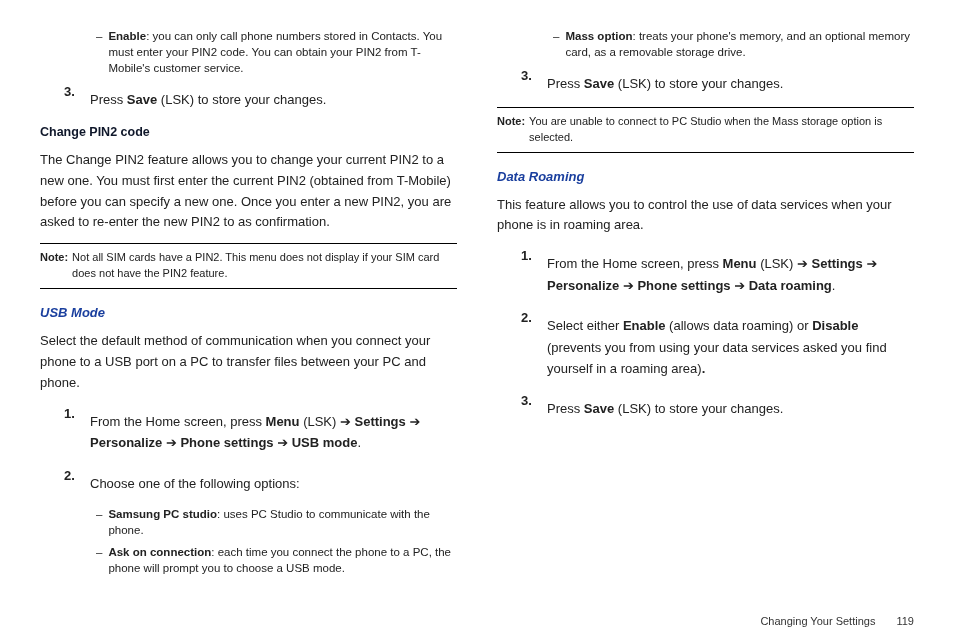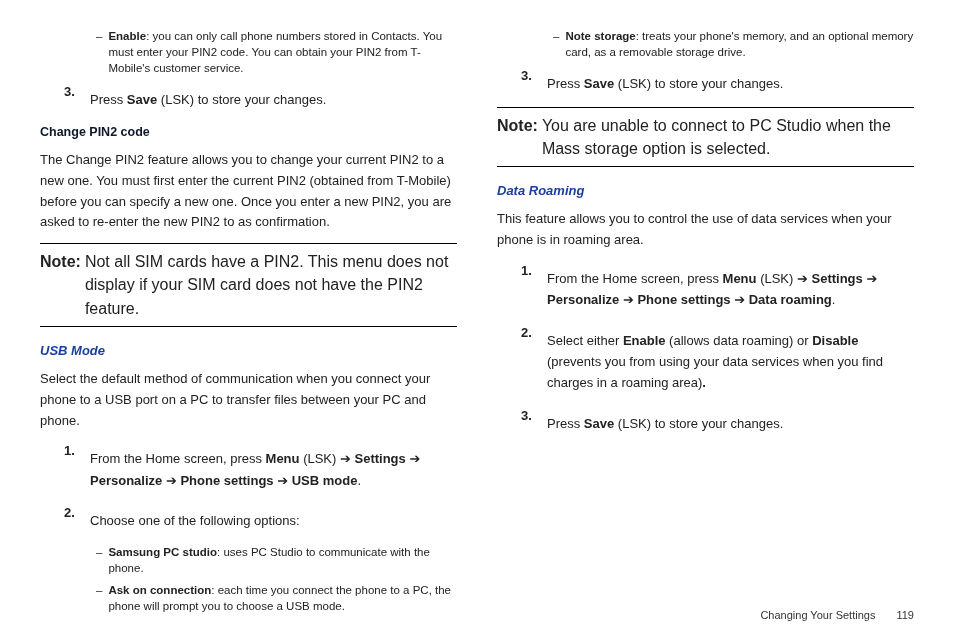--- a/index.html
+++ b/index.html
@@ -17,25 +17,25 @@
   .columns { display: flex; gap: 40px; }
   .col { flex: 1; }
   .sub-bullet { display: flex; margin-left: 56px; margin-bottom: 6px; font-size: 11.5px; line-height: 1.4; }
   .sub-bullet .dash { margin-right: 6px; }
   .num-item { display: flex; margin-left: 24px; margin-bottom: 12px; }
   .num-item .num { font-weight: bold; width: 26px; flex-shrink: 0; }
   .num-item .txt { flex: 1; line-height: 1.65; margin-top: 7px; }
   .h-blue { color: #0f172a; font-weight: bold; font-size: 12.5px; margin: 12px 0 8px 0; }
   .h-blue-it { color: #1a3f9e; font-weight: bold; font-style: italic; font-size: 13px; margin: 12px 0 8px 0; }
   .para { margin: 6px 0 10px 0; line-height: 1.6; }
-  .note-box { border-top: 1.5px solid #000; border-bottom: 1.5px solid #000; padding: 6px 0; margin: 10px 0 14px 0; font-size: 16px; line-height: 1.45; }
+  .note-box { border-top: 1.5px solid #000; border-bottom: 1.5px solid #000; padding: 6px 0; margin: 10px 0 14px 0; font-size: 11px; line-height: 1.45; }
   .note-box.thin { border-top-width: 1px; border-bottom-width: 1px; }
   .note-hang { display: flex; }
   .note-hang .nl { font-weight: bold; margin-right: 4px; white-space: nowrap; }
-  .footer { position: absolute; right: 40px; bottom: 12px; font-size: 11px; color: #333; }
+  .footer { position: absolute; right: 40px; bottom: 6px; font-size: 11px; color: #333; }
   .footer .sec { margin-right: 18px; }
   .arrow { font-weight: normal; }
   b { font-weight: bold; }
 </style>
 </head>
 <body>
 
 <div class="columns">
 
   <div class="col">
@@ -96,21 +96,21 @@
       </span>
     </div>
 
   </div>
 
   <div class="col">
 
     <div class="sub-bullet">
       <span class="dash">–</span>
       <span>
-        <b>Note storage</b><span>: treats your phone's memory, and an optional memory card, as a removable storage drive.</span>
+        <b>Mass option</b><span>: treats your phone's memory, and an optional memory card, as a removable storage drive.</span>
       </span>
     </div>
 
     <div class="num-item">
       <span class="num">3.</span>
       <span class="txt">
         <span>Press </span><b>Save</b><span> (LSK) to store your changes.</span>
       </span>
     </div>
 
@@ -130,21 +130,21 @@
       <span class="num">1.</span>
       <span class="txt">
         <span>From the Home screen, press </span><b>Menu</b><span> (LSK) </span><span class="arrow">➔</span><b> Settings </b><span class="arrow">➔</span>
         <b>Personalize </b><span class="arrow">➔</span><b> Phone settings  </b><span class="arrow">➔</span><b> Data roaming</b><span>.</span>
       </span>
     </div>
 
     <div class="num-item">
       <span class="num">2.</span>
       <span class="txt">
-        <span>Select either </span><b>Enable</b><span> (allows data roaming) or </span><b>Disable</b><span> (prevents you from using your data services when you find charges in a roaming area)</span><b>.</b>
+        <span>Select either </span><b>Enable</b><span> (allows data roaming) or </span><b>Disable</b><span> (prevents you from using your data services asked you find yourself in a roaming area)</span><b>.</b>
       </span>
     </div>
 
     <div class="num-item">
       <span class="num">3.</span>
       <span class="txt">
         <span>Press </span><b>Save</b><span> (LSK) to store your changes.</span>
       </span>
     </div>
 

